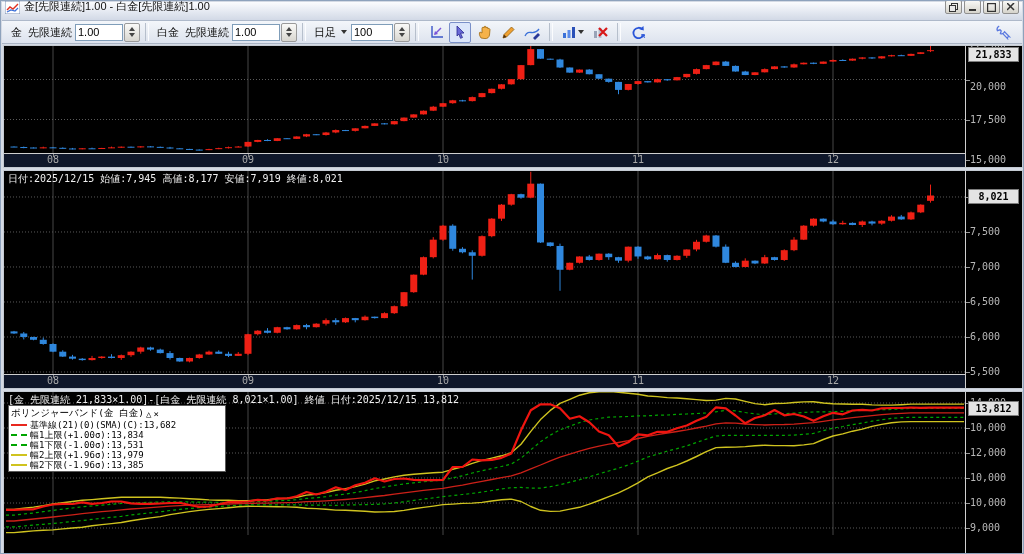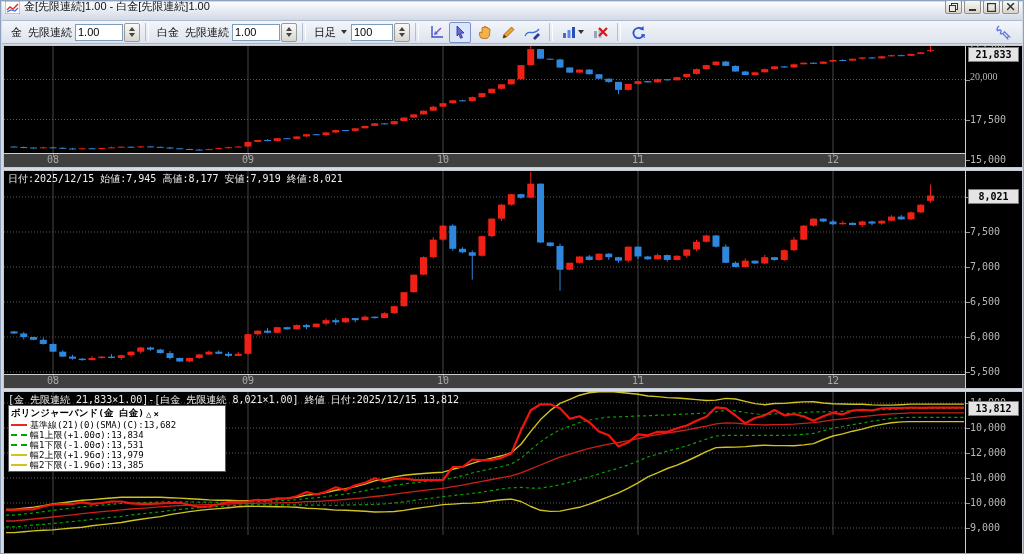--- a/index.html
+++ b/index.html
@@ -27,33 +27,33 @@
   .tb-sep{width:2px;height:18px;margin:0 5px;border-left:1px solid #b6bfcc;border-right:1px solid #fbfcfe;}
   .tb-btn{width:20px;height:19px;margin:0 1px;display:flex;align-items:center;justify-content:center;
     border:1px solid transparent;border-radius:2px;}
   .tb-btn.selected{border:1px solid #7a90c8;background:#dbe6fa;}
   .caret{width:0;height:0;border-left:3px solid transparent;border-right:3px solid transparent;border-top:4px solid #333;margin-left:2px;}
   #wrench-wrap{margin-left:auto;margin-right:2px;}
   
   .panel{position:absolute;left:2px;width:1020px;background:#000;border:1px solid #c4cad2;box-sizing:border-box;}
   .plot{position:absolute;left:0;top:0;right:56px;bottom:0;overflow:hidden;}
   .plot svg{position:absolute;left:0;top:0;}
-  .xstrip{position:absolute;left:0;right:0;bottom:0;height:13px;background:#404040;border-top:1px solid #cfcfcf;}
+  .xstrip{position:absolute;left:0;right:0;bottom:0;height:13px;background:#0f172a;border-top:1px solid #cfcfcf;}
   .xlabel{position:absolute;top:0px;transform:translateX(-50%);font:10px "DejaVu Sans Mono",monospace;color:#a8a8a8;}
   .xtick{position:absolute;top:0;width:1px;height:3px;background:#888;}
   .axiscol{position:absolute;right:0;top:0;bottom:0;width:56px;background:#000;border-left:1px solid #cfcfcf;overflow:hidden;}
   .ylabel{position:absolute;left:4px;font:10px "DejaVu Sans Mono",monospace;color:#b8b8b8;white-space:nowrap;}
   .ytick{position:absolute;left:0;width:4px;height:1px;background:#999;}
   .pricebox{position:absolute;left:2px;right:3px;height:13px;background:#e4e4e4;border:1px solid #7d7d7d;
     font:bold 10px "DejaVu Sans Mono",monospace;color:#000;text-align:center;line-height:13px;}
   .infoline{position:absolute;left:4px;top:1px;font:10px "DejaVu Sans Mono",monospace;color:#efefef;white-space:nowrap;}
   
   #bb-legend{position:absolute;left:4px;top:13px;width:212px;background:#fff;border:1px solid #5a5a5a;
     font:9px "DejaVu Sans Mono",monospace;color:#000;padding:1px 2px;z-index:5;}
-  #bb-legend .lg-title{font-size:9.5px;display:flex;align-items:center;font-weight:bold;}
+  #bb-legend .lg-title{font-size:9.5px;display:flex;align-items:center;}
   .lg-glyph{margin-left:2px;font-size:9px;}
   .lg-row{display:flex;align-items:center;height:10px;}
   .lg-sample{display:inline-block;width:16px;height:0;margin-right:3px;flex:none;}
 </style>
 </head>
 <body>
 
 <div id="app">
 
   <div id="titlebar">
@@ -384,21 +384,21 @@
           <div class="xtick" style="left: 439px;"></div>
           <div class="xlabel" style="left: 634px;">11</div>
           <div class="xtick" style="left: 634px;"></div>
           <div class="xlabel" style="left: 829px;">12</div>
           <div class="xtick" style="left: 829px;"></div>
         </div>
     </div>
     <div class="axiscol" id="axis-gold">
         <div class="ylabel" style="top: -7px;">22,500</div>
         <div class="ytick" style="top: 33.504px;"></div>
-        <div class="ylabel" style="top: 25px; font-family: Liberation Serif, serif;">20,000</div>
+        <div class="ylabel" style="top: 35px;">20,000</div>
         <div class="ytick" style="top: 73.504px;"></div>
         <div class="ylabel" style="top: 67.504px;">17,500</div>
         <div class="ytick" style="top: 113.504px;"></div>
         <div class="ylabel" style="top: 107.504px;">15,000</div>
         <div class="pricebox" style="top: 1px;">21,833</div>
       </div>
   </div>
 
   <div class="panel" id="panel-platinum" style="top:169px;height:219px;">
     <div class="plot">

